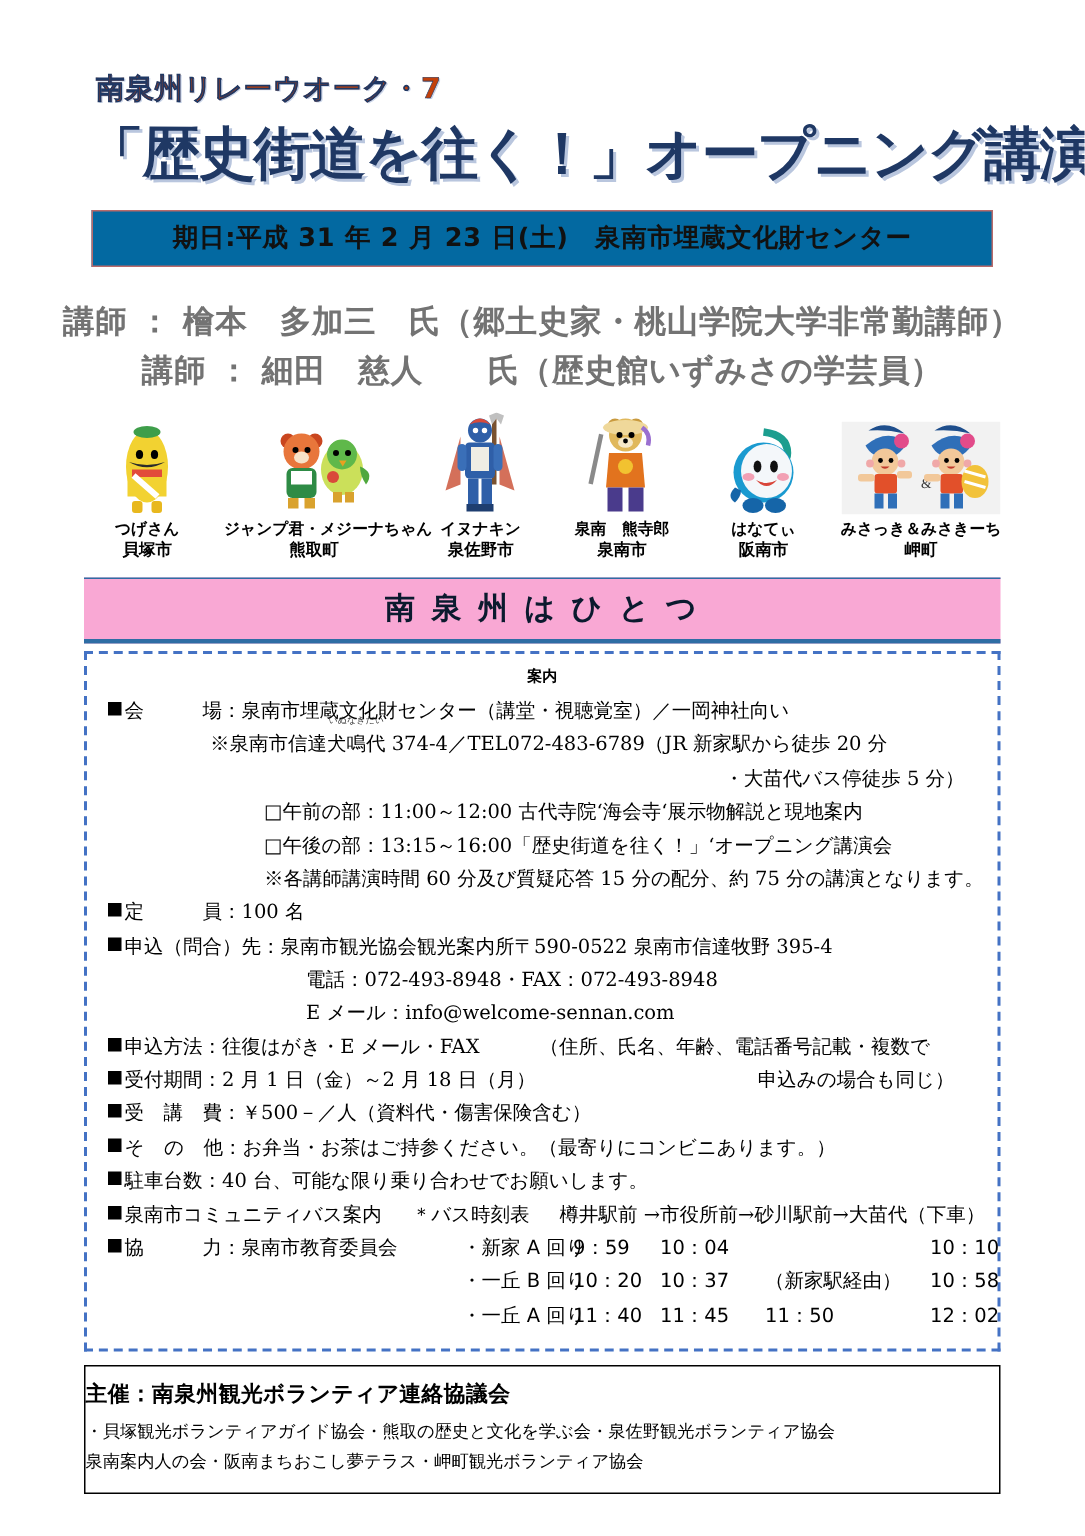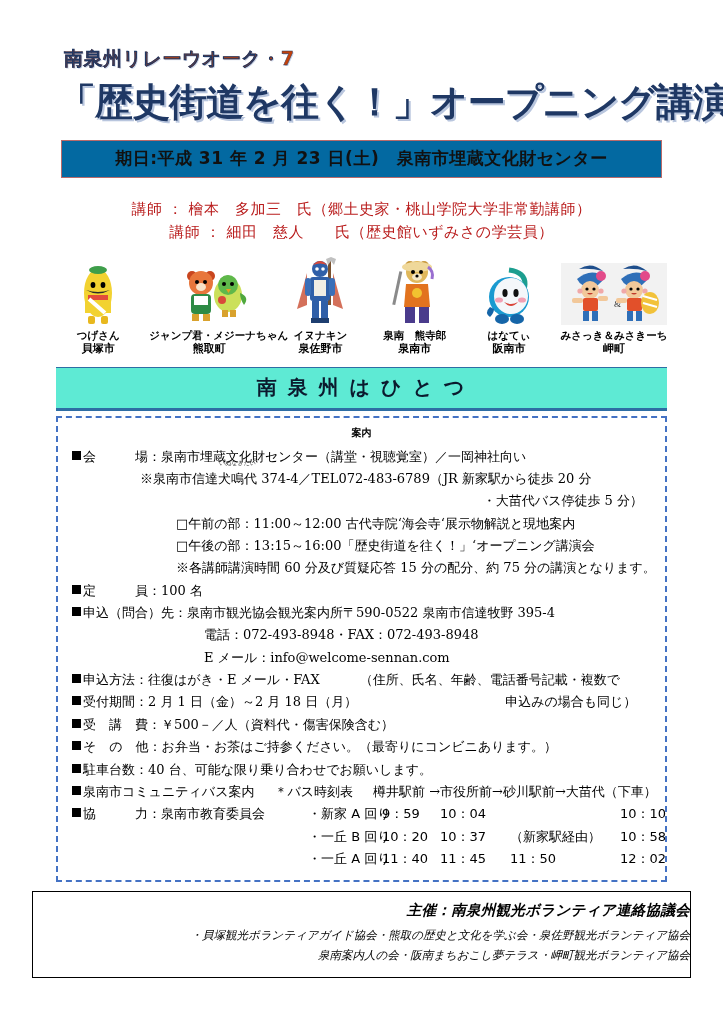--- a/index.html
+++ b/index.html
@@ -46,23 +46,23 @@
   .date-band span {
     font-size:17px;
     font-weight:bold;
     color:#111;
     letter-spacing:0.5px;
   }
 
   
   .speakers { margin-top:20px; text-align:center; }
   .speaker-line {
-    font-size:15px;
-    font-weight:normal;
-    color:#b91c1c;
+    font-size:21px;
+    font-weight:bold;
+    color:#737373;
     line-height:1.55;
     letter-spacing:0.5px;
   }
 
   
   .mascots {
     margin-top:12px;
     display:flex;
     justify-content:center;
     align-items:flex-end;
@@ -88,21 +88,21 @@
     font-size:11px;
     font-weight:bold;
     line-height:1.35;
   }
   .m-svg { display:block; }
 
   
   .blue-band {
     margin:10px auto 0 auto;
     width:611px;
-    background:#5eead4;
+    background:#f9a8d4;
     border-top:1px solid #2E6DA4;
     border-bottom:3px solid #2E6DA4;
     text-align:center;
     padding:6px 0 7px 0;
   }
   .blue-band span {
     font-size:20px;
     font-weight:bold;
     color:#0b1a2e;
     letter-spacing:2px;
@@ -158,25 +158,24 @@
     line-height:1;
     white-space:nowrap;
     color:#333;
   }
   .spacer-inline { display:inline-block; width:40px; }
   .spacer-inline-sm { display:inline-block; width:20px; }
 
   
   .footer-box {
     margin:9px auto 0 auto;
-    width:659px;
+    width:611px;
     border:1.5px solid #000;
-    text-align:right;
+    text-align:left;
     padding:9px 0 11px 0;
-    font-style:italic;
   }
   .f-main {
     font-size:14.5px;
     font-weight:bold;
     margin-bottom:5px;
     letter-spacing:0.3px;
   }
   .f-sub {
     font-size:11.5px;
     line-height:1.75;

